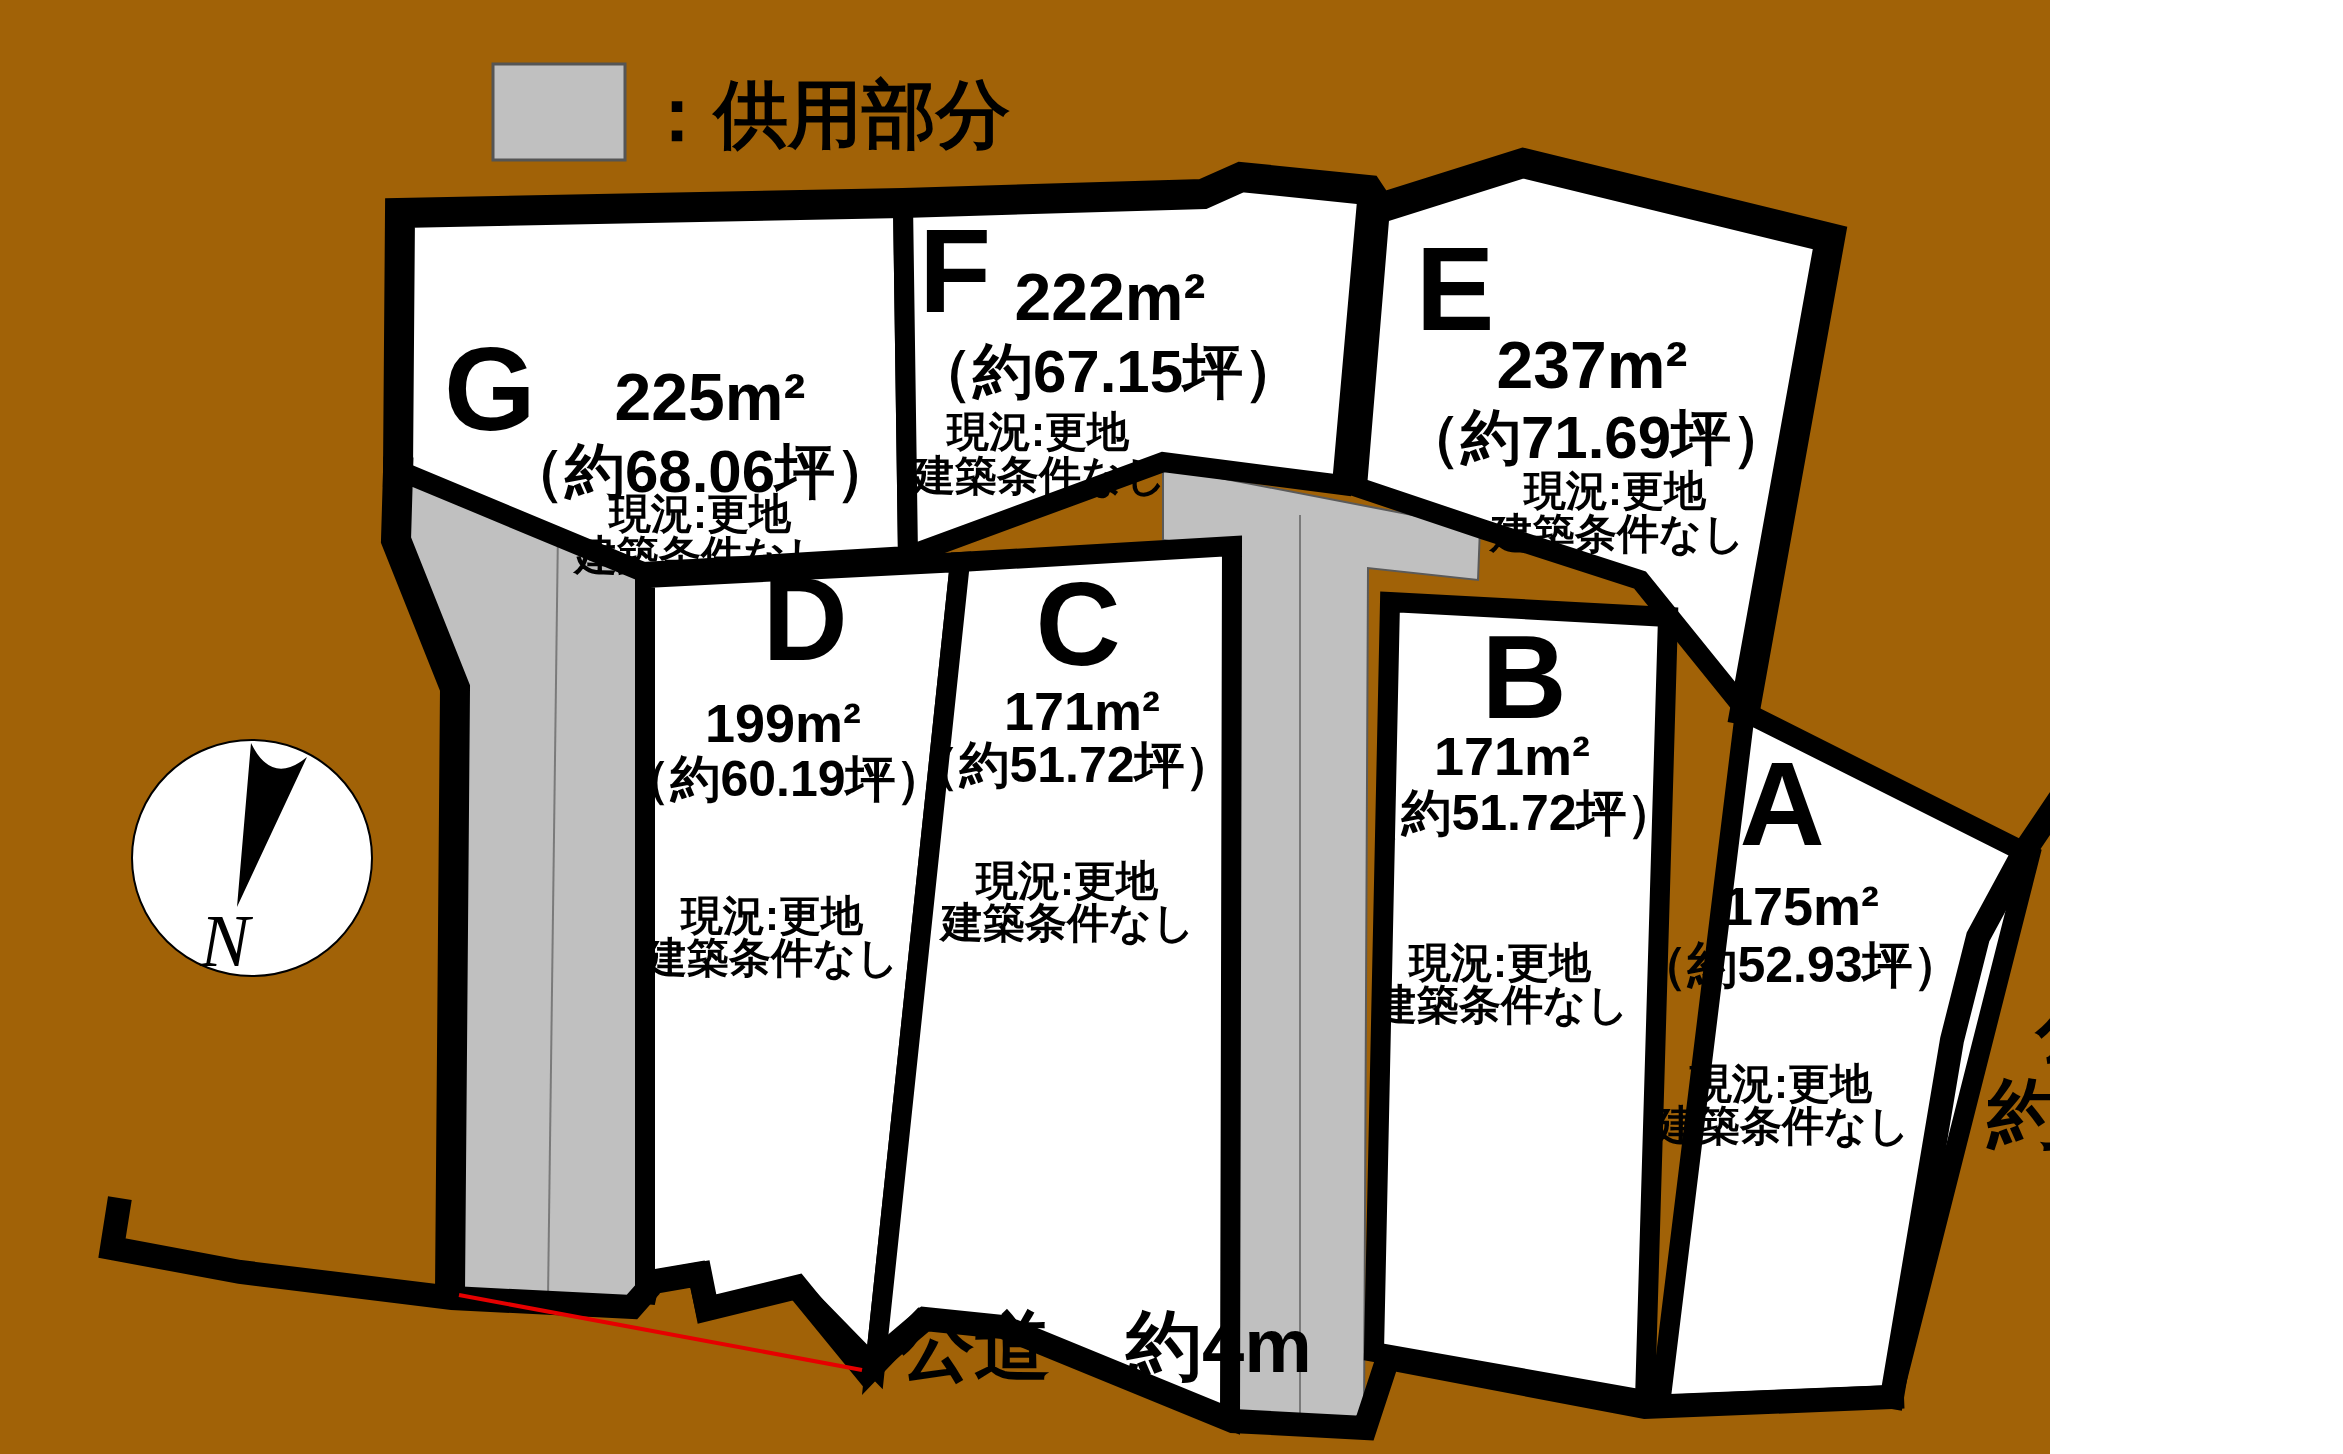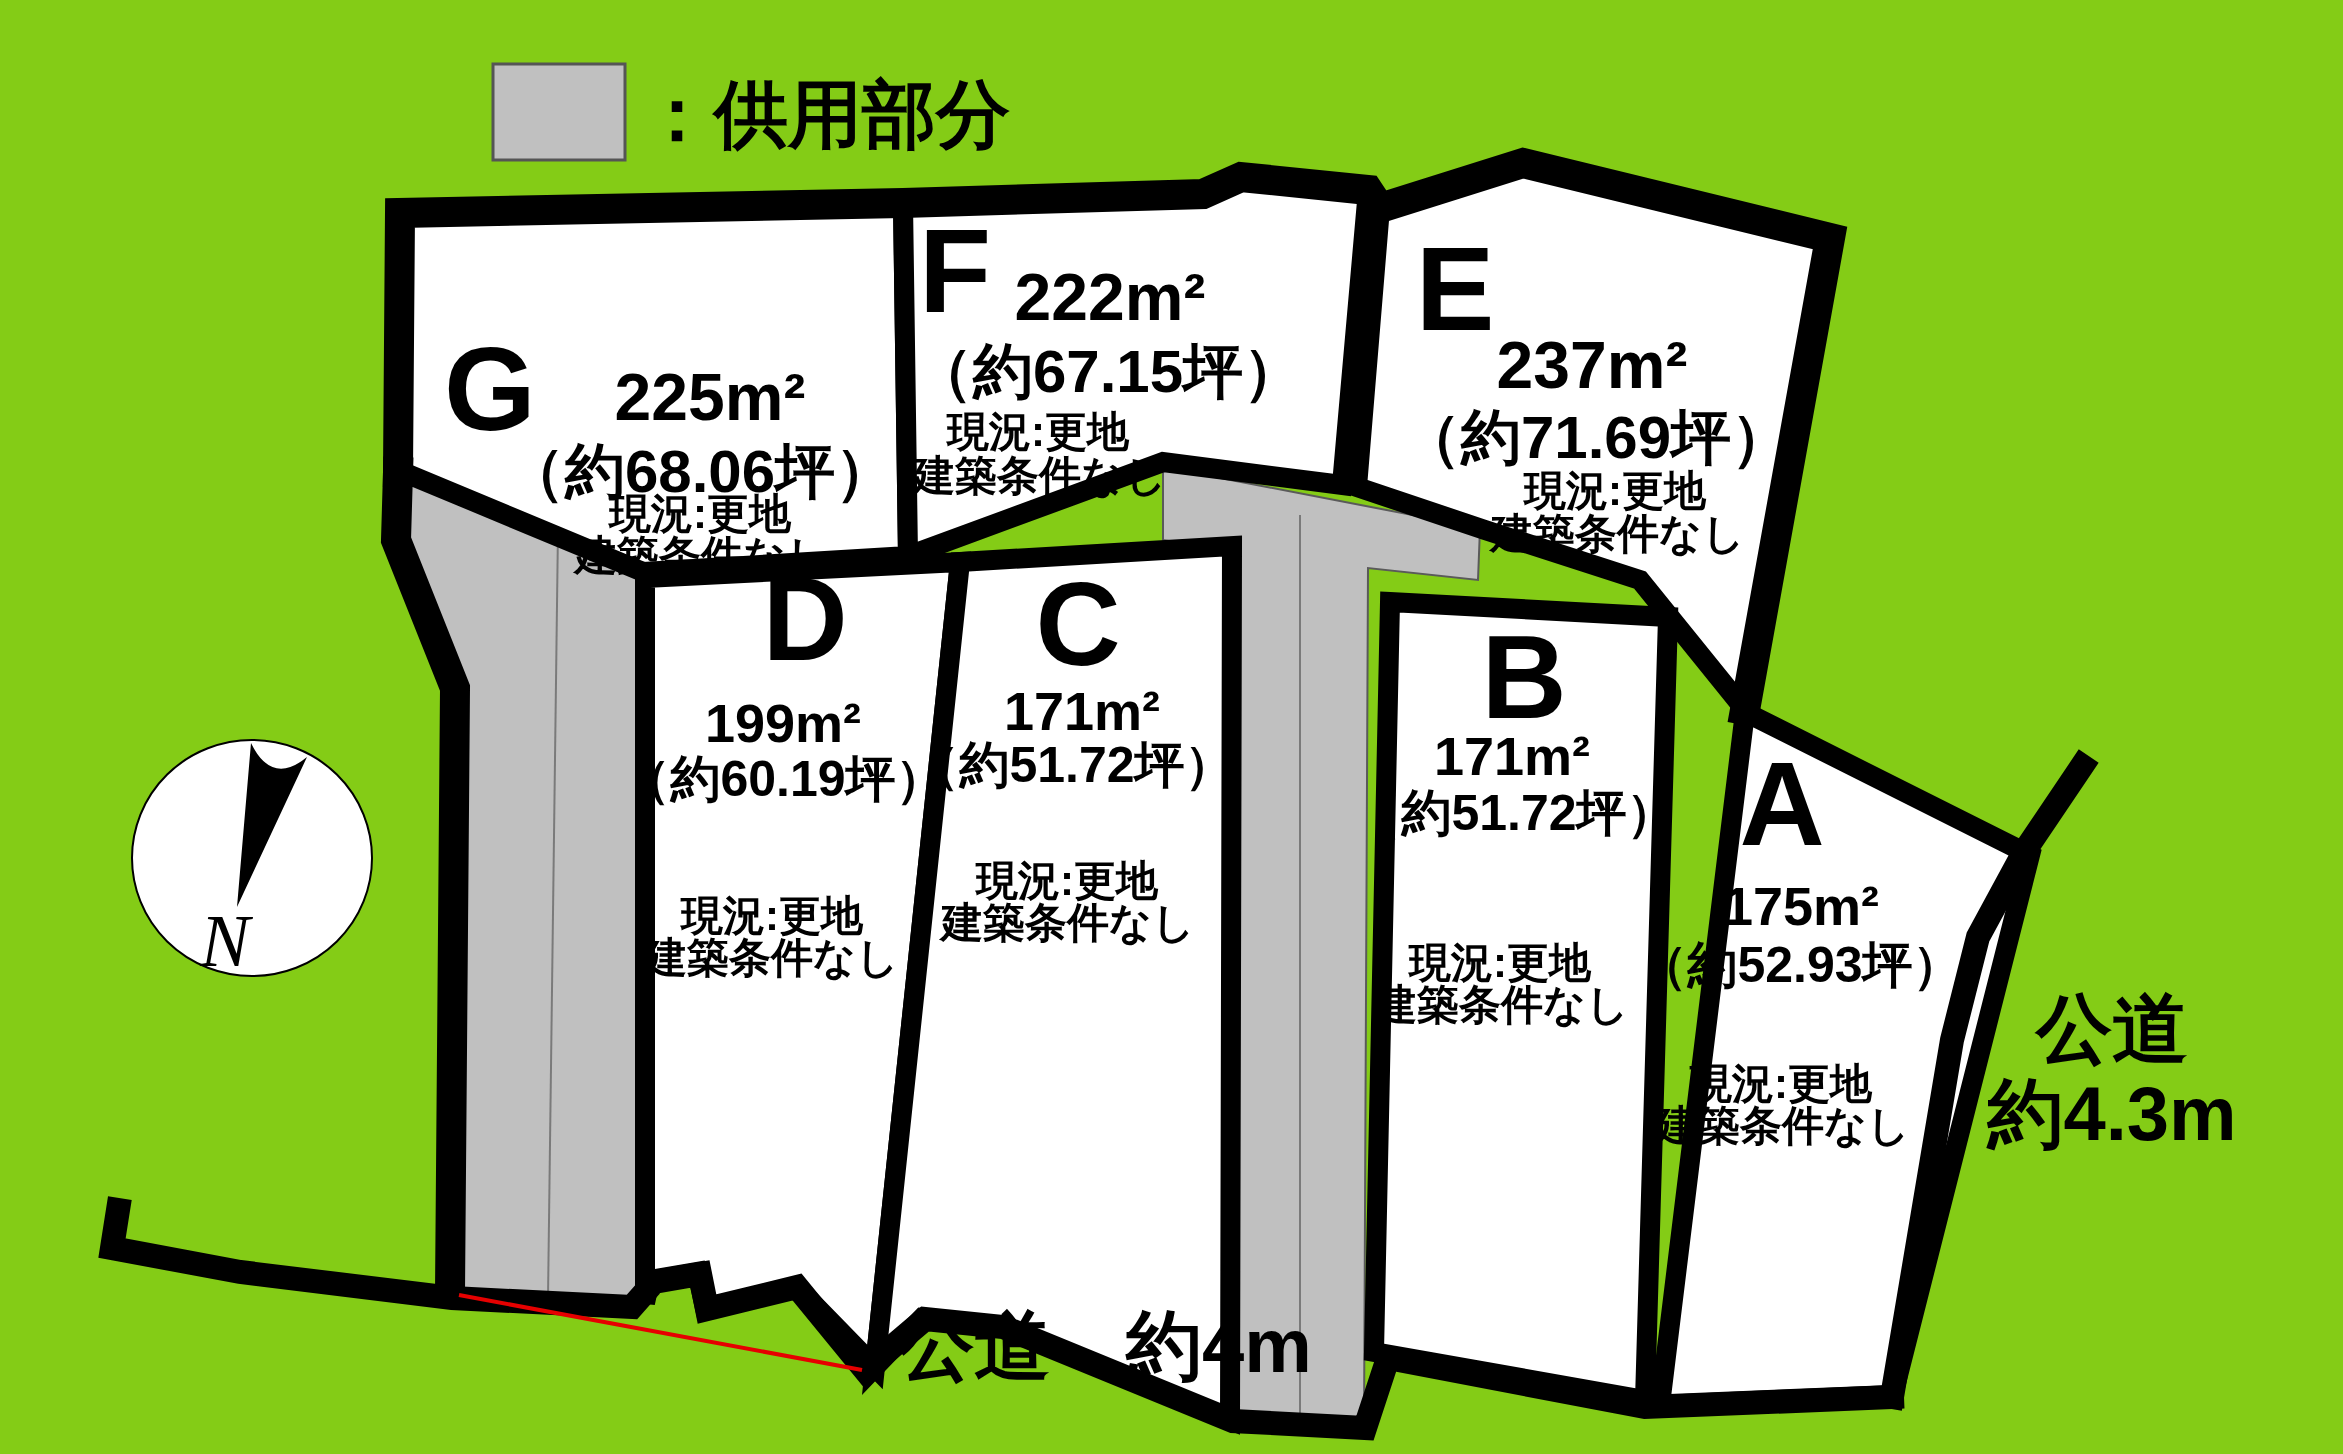--- a/index.html
+++ b/index.html
@@ -1,17 +1,17 @@
 <!DOCTYPE html>
 <html><head>
 <meta charset="utf-8">
 <style>
   html,body{margin:0;padding:0;background:#ffffff;}
   body{font-family:"Liberation Sans", sans-serif;}
-  .stage{position:relative;width:2343px;height:1454px;background:#84cc16;overflow:hidden;}
+  .stage{position:relative;width:2050px;height:1454px;background:#a16207;overflow:hidden;}
   svg{display:block;}
   .lot{fill:#ffffff;stroke:#000000;stroke-width:20;stroke-linejoin:miter;}
   .shared{fill:#c0c0c0;stroke:#5a5a5a;stroke-width:2;}
   .outer{fill:none;stroke:#000000;stroke-width:30;stroke-linejoin:miter;stroke-linecap:square;}
   .road{fill:none;stroke:#000000;stroke-width:24;stroke-linejoin:miter;stroke-linecap:square;}
   .thinline{fill:none;stroke:#7a7a7a;stroke-width:2;}
   .redline{fill:none;stroke:#e60000;stroke-width:4;}
   text{fill:#000000;}
   .t-letter{font-size:118px;font-weight:bold;}
   .t-area-lg{font-size:66px;font-weight:bold;}

